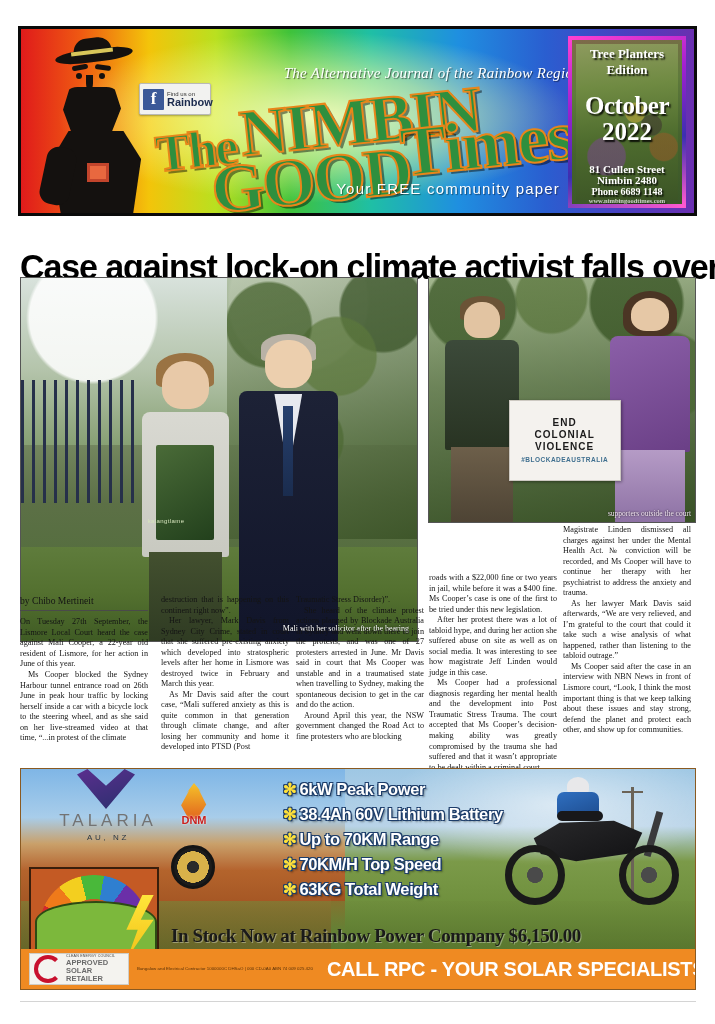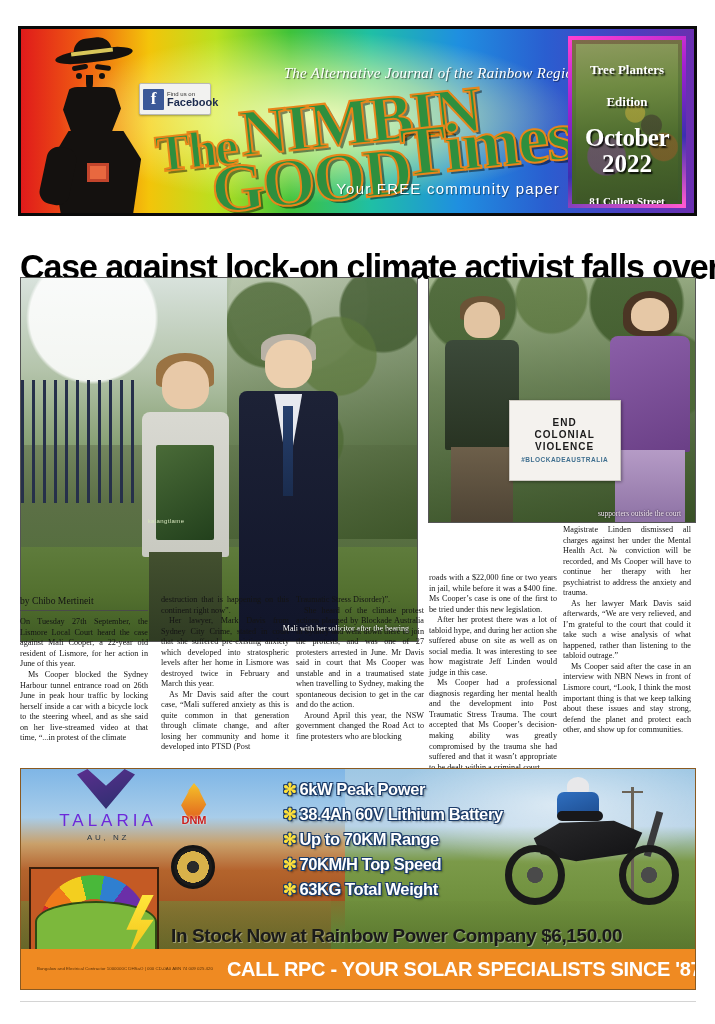--- a/index.html
+++ b/index.html
@@ -225,21 +225,21 @@
       linear-gradient(175deg, #8d9a5e 0%, #6f8a42 28%, #4e6c2e 60%, #3c5526 100%);
   }
   .edition-box .ed-line {
     position: relative;
     font-family: "Liberation Serif", serif;
     color: #ffffff;
     font-weight: bold;
     text-shadow: 1.5px 1.5px 1.5px rgba(0,0,0,.85);
     line-height: 1.06;
   }
-  .ed-tree { font-size: 13px; margin-top: 18px; }
+  .ed-tree { font-size: 13px; margin-top: 2px; }
   .ed-month { font-size: 25px; margin-top: 16px; letter-spacing: -.5px; }
   .ed-year { font-size: 25px; }
   .ed-addr1 { font-size: 11px; margin-top: 18px; }
   .ed-addr2 { font-size: 11px; }
   .ed-phone { font-size: 10px; }
   .ed-web { font-size: 6.5px; opacity: .72; margin-top: 1px; }
 
   
   .headline {
     position: absolute;
@@ -457,21 +457,21 @@
   }
   .protest-sign .sign-tag {
     font-family: "Liberation Sans", sans-serif;
     font-weight: bold;
     font-size: 6.5px;
     color: #3f6f8f;
     letter-spacing: .5px;
     margin-top: 2px;
   }
   .photo-second .caption {
-    position: absolute; right: 14px; bottom: 4px;
+    position: absolute; right: 4px; bottom: 4px;
     font-family: "Liberation Serif", serif;
     font-size: 7.5px;
     color: #f3e6f3;
     text-shadow: 0 0 2px rgba(0,0,0,.9);
   }
 
   
   .article {
     position: absolute;
     left: 20px;
@@ -548,21 +548,21 @@
   }
 
   .talaria {
     position: absolute; left: 12px; top: 42px;
     width: 150px; text-align: center;
   }
   .talaria .brand {
     font-family: "Liberation Sans", sans-serif;
     font-size: 17px;
     letter-spacing: 4px;
-    color: #6d28d9;
+    color: #737373;
   }
   .talaria .region {
     font-family: "Liberation Sans", sans-serif;
     font-size: 8px;
     letter-spacing: 2.6px;
     color: #2b3846;
     margin-top: 2px;
   }
   .talaria-wing {
     position: absolute; left: 56px; top: 0;
@@ -660,21 +660,21 @@
       -1.1px -1.1px 0 #1d3d6a, 1.1px -1.1px 0 #1d3d6a,
       -1.1px 1.1px 0 #1d3d6a, 1.1px 1.1px 0 #1d3d6a,
       2px 2px 2px rgba(0,0,0,.4);
     white-space: nowrap;
   }
   .spec-item .star { color: #ffe13a; margin-right: 3px; }
 
   .instock {
     position: absolute;
     left: 150px; bottom: 42px;
-    font-family: Liberation Sans, sans-serif;
+    font-family: Liberation Serif, serif;
     font-weight: bold;
     font-size: 19px;
     color: #1a1a1a;
     letter-spacing: -.4px;
     text-shadow: 1px 1px 0 rgba(255,255,255,.35);
     white-space: nowrap;
     text-align: right;
   }
 
   .bike {
@@ -805,21 +805,21 @@
       <div class="beard"></div>
       <div class="body"></div>
       <div class="arm"></div>
       <div class="buckle"></div>
     </div>
 
     <div class="fb-badge">
       <div class="fb-f">f</div>
       <div class="fb-txt">
         <span class="fb-small">Find us on</span>
-        <span class="fb-big">Facebook</span>
+        <span class="fb-big">Rainbow</span>
       </div>
     </div>
 
     <div class="tagline-top">The Alternative Journal of the Rainbow Region</div>
 
     <div class="logo-wrap">
       <span class="logo-the">The</span>
       <span class="logo-nimbin">NIMBIN</span>
       <span class="logo-good">GOOD</span>
       <span class="logo-times">Times</span>
@@ -967,20 +967,29 @@
       <div class="frame"></div>
       <div class="seat"></div>
       <div class="fork"></div>
       <div class="wheel-r"></div>
       <div class="wheel-f"></div>
     </div>
 
     <div class="instock">In Stock Now at Rainbow Power Company  $6,150.00</div>
 
     <div class="ad-bar">
+      <div class="solar-badge">
+        <div class="c-mark"></div>
+        <div class="sb-txt">
+          <span class="sb-tiny">CLEAN ENERGY COUNCIL</span>
+          <span class="sb-l">APPROVED</span>
+          <span class="sb-l">SOLAR</span>
+          <span class="sb-l">RETAILER</span>
+        </div>
+      </div>
       <div class="license">Bangalow and Electrical Contractor
 1000000C  DHSaO | 000 CD-0A0
 ABN 74 009 025 420</div>
       <div class="call-rpc">CALL RPC - YOUR SOLAR SPECIALISTS SINCE '87</div>
     </div>
   </div>
 
   <div class="page-rule"></div>
 </div>
 

